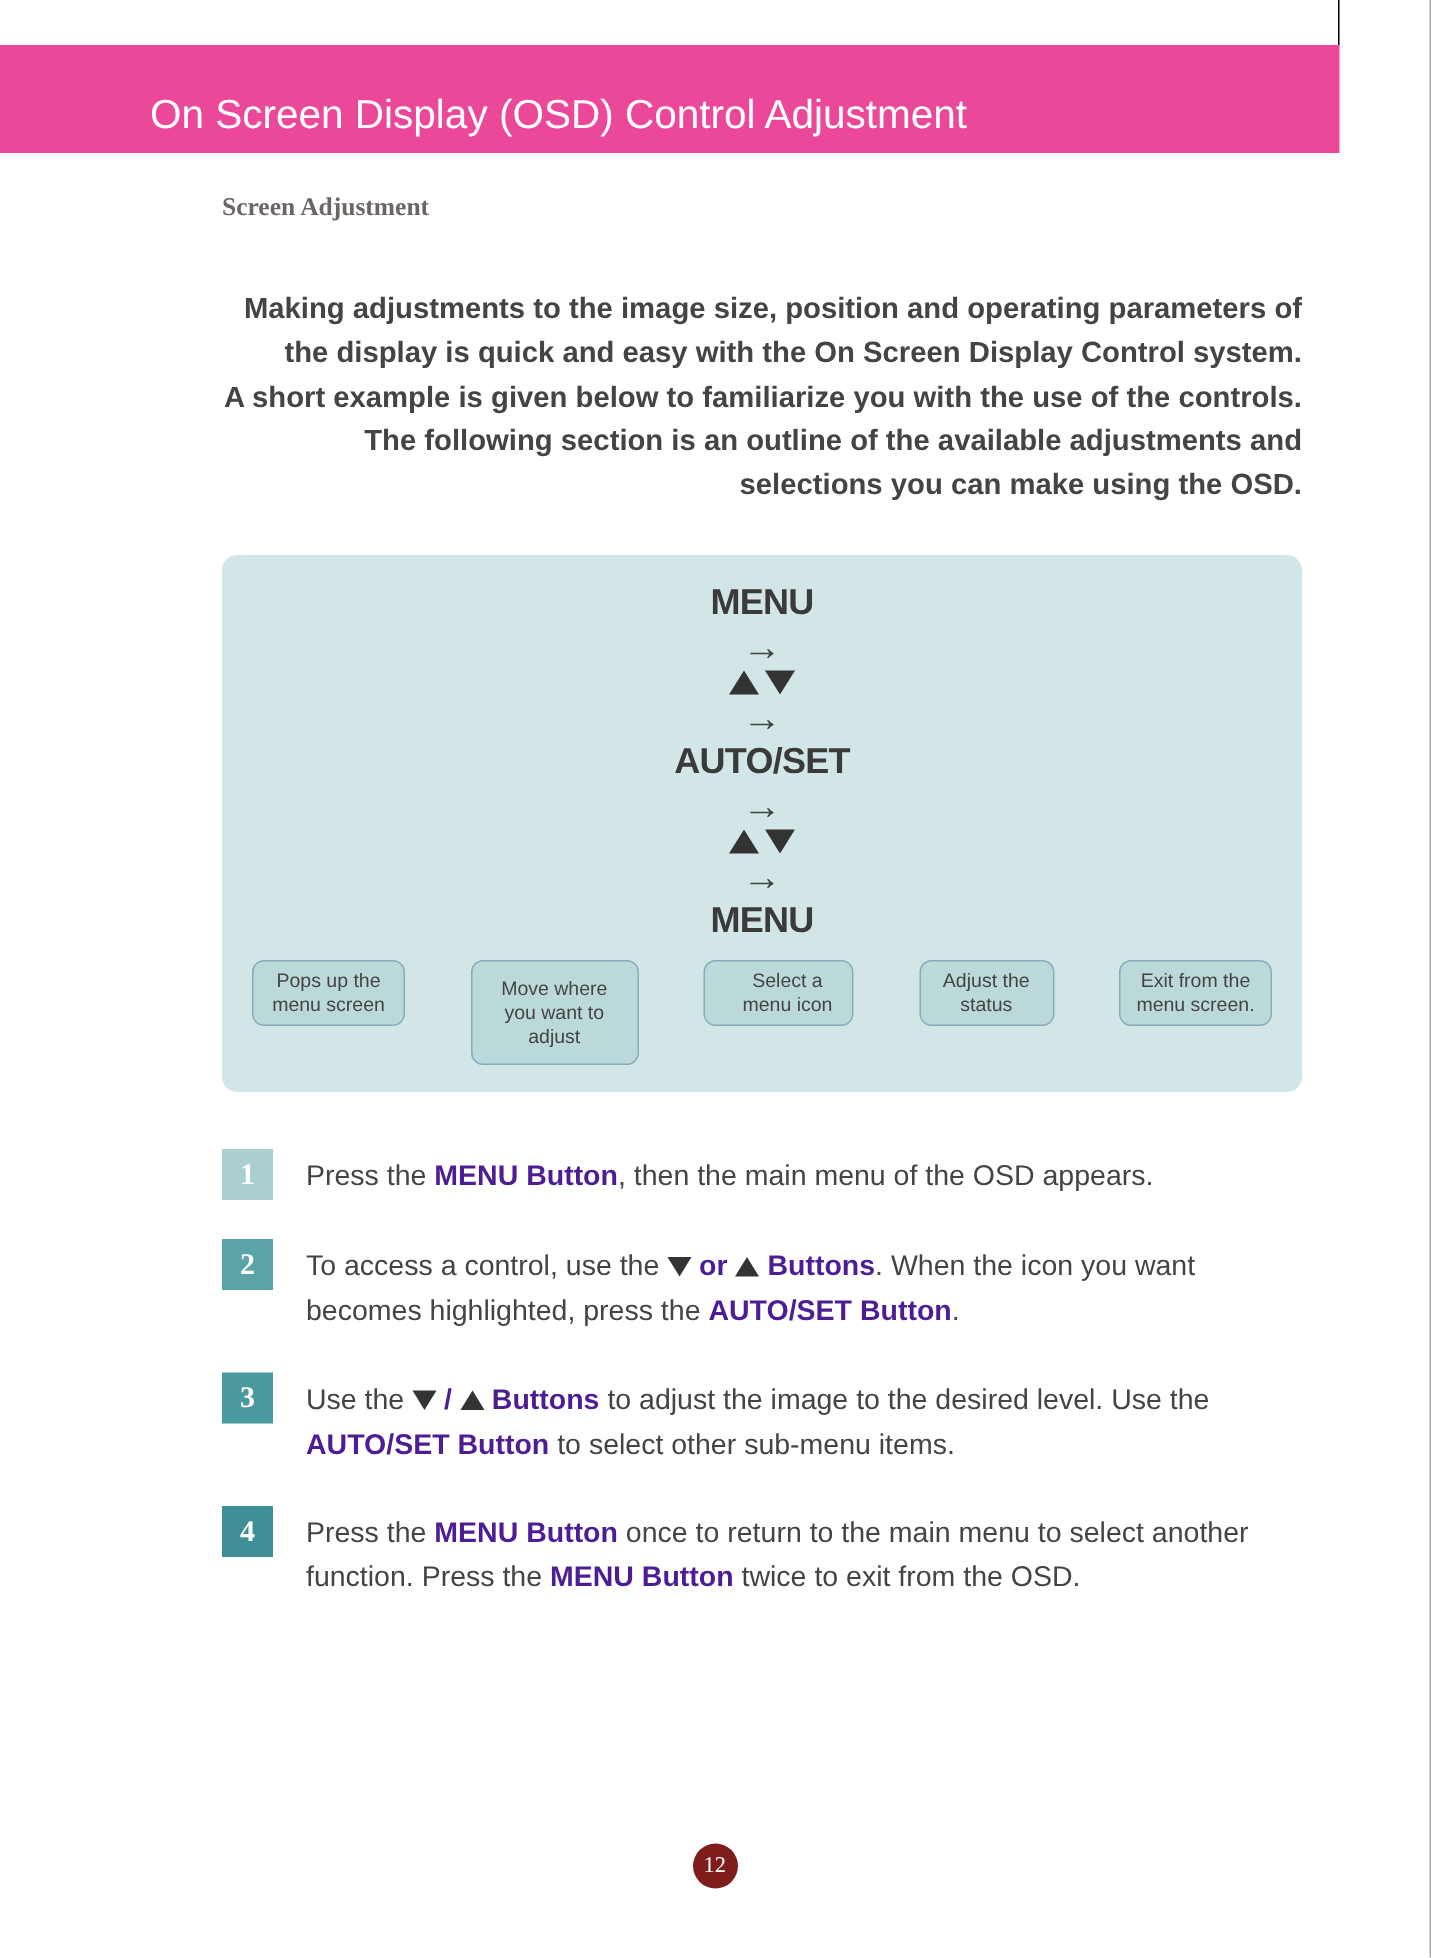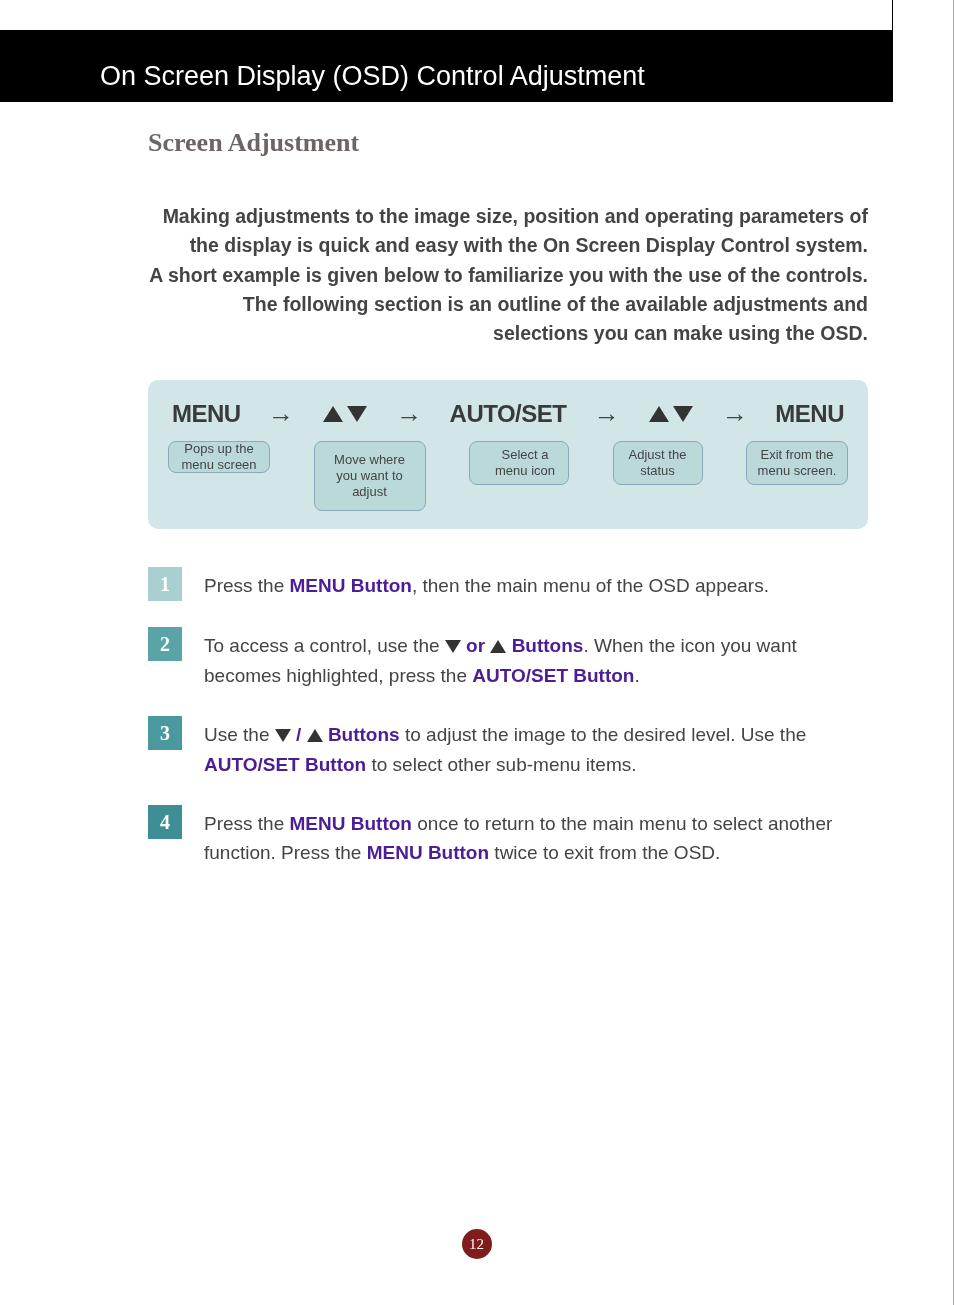--- a/index.html
+++ b/index.html
@@ -10,21 +10,21 @@
     font-family: Arial, Helvetica, sans-serif;
     color: #333;
     position: relative;
   }
   .page {
     position: absolute;
     top: 0; left: 0; right: 0; bottom: 0;
     border-right: 1px solid #aaa;
   }
   .top-black {
-    background: #000000;
+    background: #ec4899;
     position: absolute;
     top: 30px;
     left: 0;
     right: 60px;
     height: 72px;
   }
   .top-divider {
     position: absolute;
     top: 0;
     right: 60px;
@@ -43,21 +43,21 @@
   .content {
     position: absolute;
     top: 128px;
     left: 148px;
     right: 85px;
     font-size: 19px;
   }
   .section-title {
     font-family: Georgia, 'Times New Roman', serif;
     font-weight: bold;
-    font-size: 26px;
+    font-size: 17px;
     color: #6b6563;
     margin-bottom: 44px;
   }
   .intro-bold {
     font-weight: bold;
     color: #444;
     line-height: 1.5;
     margin-bottom: 32px;
     font-size: 19.5px;
     text-align: right;
@@ -72,20 +72,21 @@
     border-radius: 10px;
     padding: 18px 20px 18px 20px;
     margin-bottom: 38px;
   }
   .flow-row {
     display: flex;
     align-items: center;
     justify-content: space-between;
     margin-bottom: 12px;
     padding: 0 4px;
+    flex-direction: column;
   }
   .flow-label {
     font-weight: 900;
     font-size: 24px;
     color: #3a3a3a;
     letter-spacing: -0.5px;
   }
   .flow-arrow {
     font-size: 26px;
     color: #444;
@@ -114,21 +115,21 @@
     border-radius: 8px;
     font-size: 13px;
     color: #444;
     text-align: center;
     padding: 6px 8px;
     display: flex;
     align-items: center;
     justify-content: center;
     line-height: 1.25;
   }
-  .db1 { width: 102px; height: 32px; }
+  .db1 { width: 102px; height: 44px; }
   .db2 { width: 112px; height: 70px; }
   .db3 { width: 100px; height: 44px; padding-left: 20px; }
   .db4 { width: 90px; height: 44px; }
   .db5 { width: 102px; height: 44px; }
   .steps { }
   .step {
     display: flex;
     align-items: flex-start;
     margin-bottom: 26px;
   }

